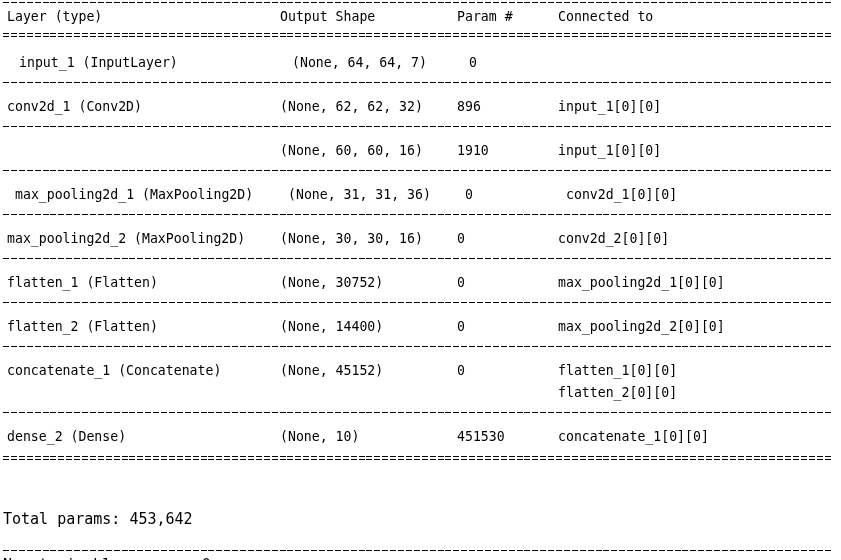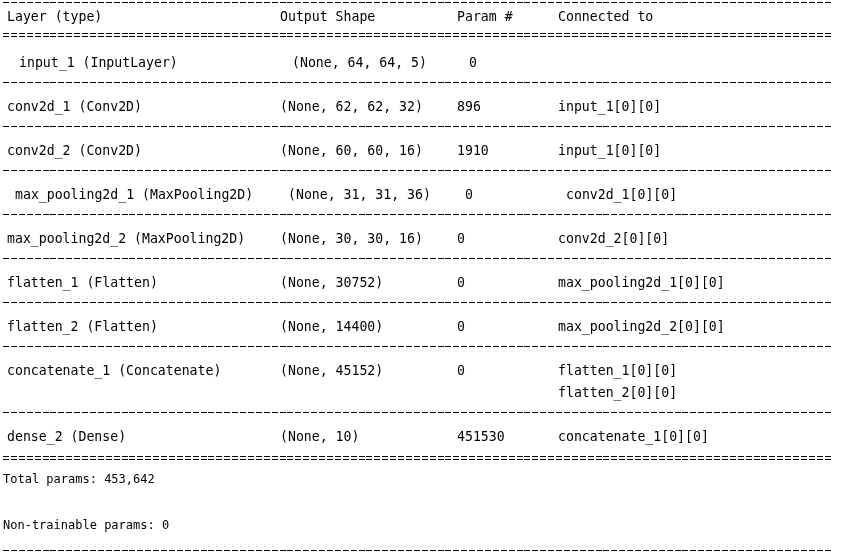--- a/index.html
+++ b/index.html
@@ -75,58 +75,58 @@
   }
   .c-layer { left: 3px; }
   .c-shape { left: 276px; }
   .c-param { left: 453px; }
   .c-conn  { left: 554px; }
 
   .footer-line {
     position: absolute;
     left: 3px;
     white-space: pre;
-    font-size: 12px;
+    font-size: 15px;
     line-height: 22px;
+    margin-top: 40px;
   }
 </style>
 </head>
 <body>
 
 <div class="summary">
 
   <div class="rule-dash" style="top:2px;"></div>
 
   <div class="row" style="top:6px;">
     <span class="cell c-layer">Layer (type)</span>
     <span class="cell c-shape">Output Shape</span>
     <span class="cell c-param">Param #</span>
     <span class="cell c-conn">Connected to</span>
   </div>
 
   <div class="rule-eq" style="top:33px;"></div>
 
   <div class="row" style="top:52px;margin-left:12px;">
     <span class="cell c-layer">input_1 (InputLayer)</span>
-    <span class="cell c-shape">(None, 64, 64, 5)</span>
+    <span class="cell c-shape">(None, 64, 64, 7)</span>
     <span class="cell c-param">0</span>
     <span class="cell c-conn"></span>
   </div>
   <div class="rule-dash" style="top:82px;"></div>
 
   <div class="row" style="top:96px;">
     <span class="cell c-layer">conv2d_1 (Conv2D)</span>
     <span class="cell c-shape">(None, 62, 62, 32)</span>
     <span class="cell c-param">896</span>
     <span class="cell c-conn">input_1[0][0]</span>
   </div>
   <div class="rule-dash" style="top:126px;"></div>
 
   <div class="row" style="top:140px;">
-    <span class="cell c-layer">conv2d_2 (Conv2D)</span>
     <span class="cell c-shape">(None, 60, 60, 16)</span>
     <span class="cell c-param">1910</span>
     <span class="cell c-conn">input_1[0][0]</span>
   </div>
   <div class="rule-dash" style="top:170px;"></div>
 
   <div class="row" style="top:184px;margin-left:8px;">
     <span class="cell c-layer">max_pooling2d_1 (MaxPooling2D)</span>
     <span class="cell c-shape">(None, 31, 31, 36)</span>
     <span class="cell c-param">0</span>

